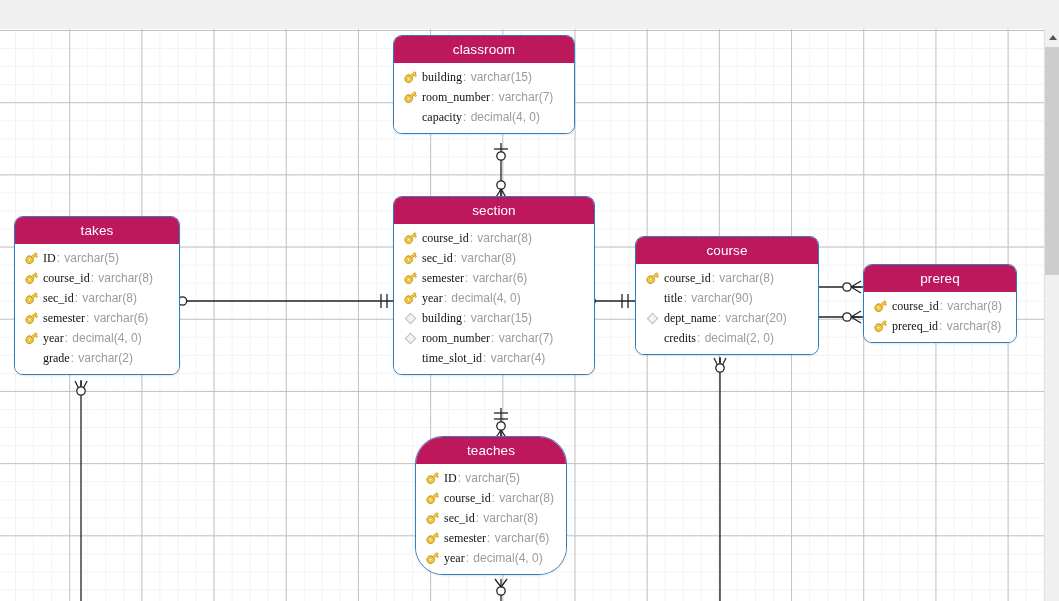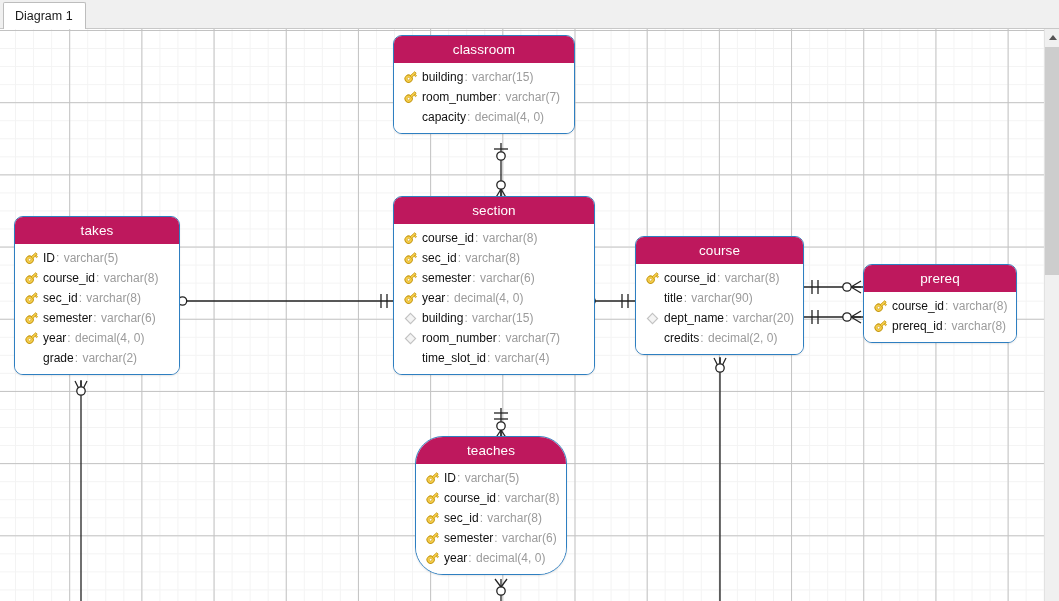--- a/index.html
+++ b/index.html
@@ -97,21 +97,21 @@
     height: 20px;
     padding: 0 8px 0 7px;
     font-size: 12px;
     white-space: nowrap;
   }
   .attr-icon {
     width: 19px; min-width: 19px; height: 16px;
     display: flex; align-items: center; justify-content: center;
     margin-right: 2px;
   }
-  .attr-name { color: #111111; }
+  .attr-name { color: #111111; font-family: Liberation Serif, serif; }
   .attr-type { color: #9b9b9b; margin-left: 1px; }
 
   
   #vscroll {
     position: absolute;
     right: 0; top: 29px;
     width: 15px; height: 572px;
     background: #f0f0f0;
     border-left: 1px solid #e2e2e2;
   }
@@ -134,23 +134,20 @@
   #corner {
     position: absolute; right: 0; bottom: 0;
     width: 15px; height: 0px; background: #f0f0f0;
   }
 </style>
 </head>
 <body>
 
 <div id="app">
 
-  <div id="tabstrip">
-    <div class="tab">Diagram 1</div>
-  </div>
 
   <div id="canvas-wrap">
     <div id="grid"></div>
 
     <svg id="edges" viewBox="0 0 1044 572" xmlns="http://www.w3.org/2000/svg">
       <g stroke="#222222" stroke-width="1.3" fill="none" shape-rendering="geometricPrecision">
 
           section  (horizontal, y=272 in canvas coords) --&gt;
         <line x1="167" y1="272" x2="393" y2="272"></line>
         
@@ -472,21 +469,21 @@
               <span class="attr-type">decimal(4, 0)</span>
             </div>
             <div class="attr">
               <span class="attr-icon"></span>
               <span class="attr-name">grade</span>
               <span class="attr-type">:&nbsp;</span>
               <span class="attr-type">varchar(2)</span>
             </div>
           </div>
         </div>
-        <div class="entity" style="left: 635px; top: 207px; width: 169px;">
+        <div class="entity" style="left: 635px; top: 207px; width: 184px;">
           <div class="entity-header">course</div>
           <div class="entity-body">
             <div class="attr">
               <span class="attr-icon">
                 <svg width="15" height="14" viewBox="0 0 15 14">
                   <g transform="rotate(-42 7.5 7)">
                     <circle cx="5" cy="7" r="3.6" fill="#F7CF4A" stroke="#C79A16" stroke-width="1"></circle>
                     <circle cx="5" cy="7" r="1.3" fill="#ffffff" stroke="#C79A16" stroke-width="0.6"></circle>
                     <rect x="8" y="5.9" width="6.2" height="2.2" fill="#F7CF4A" stroke="#C79A16" stroke-width="0.8"></rect>
                     <rect x="11.4" y="8.0" width="1.5" height="2.1" fill="#F7CF4A" stroke="#C79A16" stroke-width="0.7"></rect>

